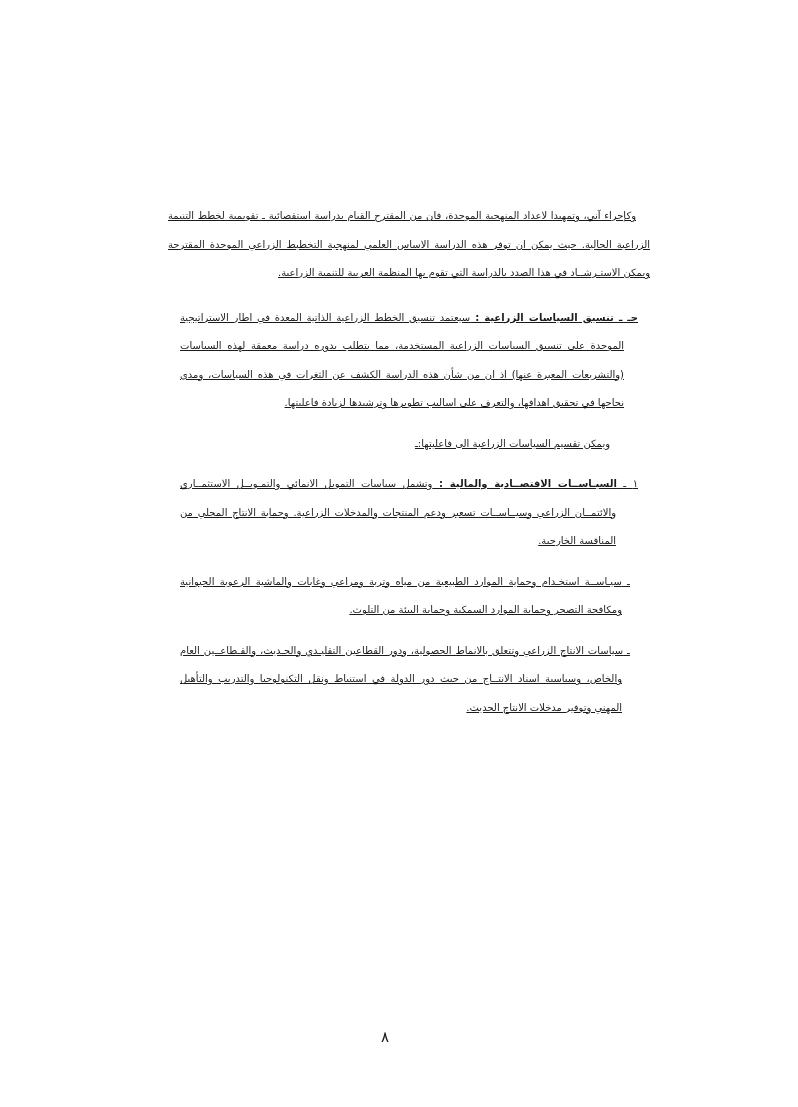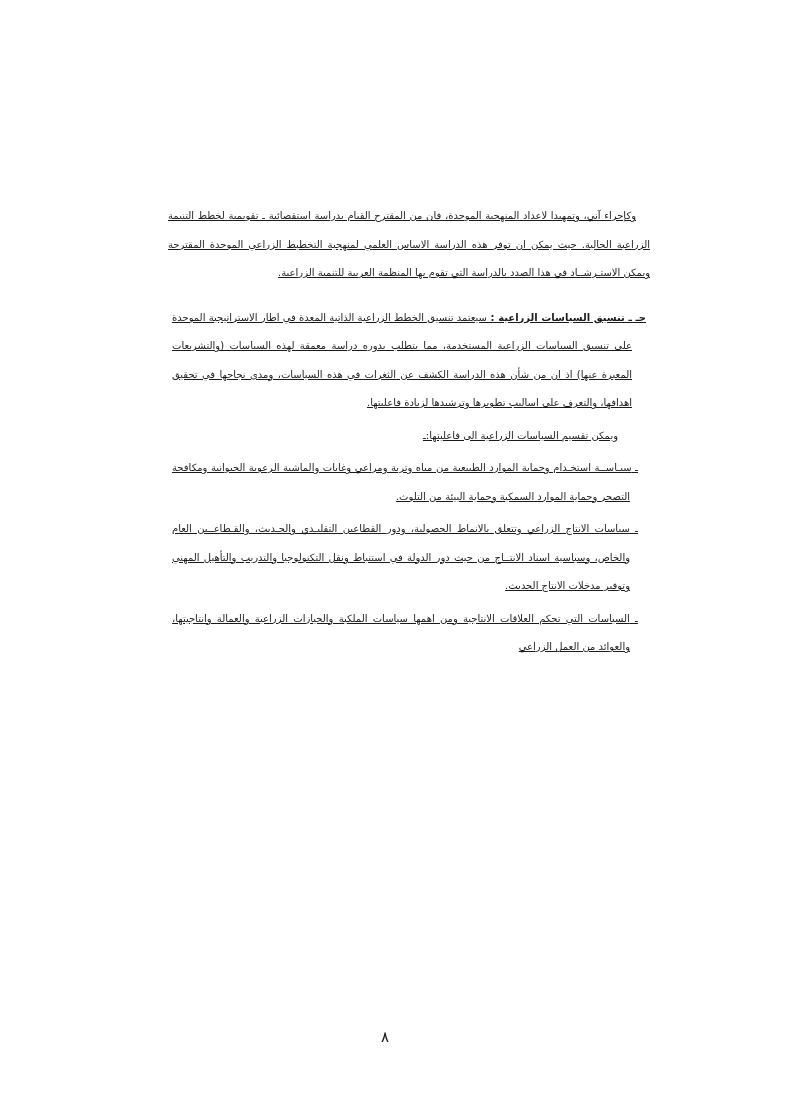--- a/index.html
+++ b/index.html
@@ -22,21 +22,21 @@
     position: absolute;
     top: 202px;
     right: 148px;
     width: 482px;
     font-size: 10px;
     line-height: 28.5px;
     text-align: justify;
     text-justify: inter-word;
     text-decoration: underline;
   }
-  .para { margin: 4px; }
+  .para { margin: 12px; }
   .para-intro {
     margin: 0 0 16px 0;
     text-indent: 14px;
   }
   .para-section {
     padding-right: 14px;
     text-indent: -14px;
   }
   .para-split {
     padding-right: 28px;
@@ -67,30 +67,30 @@
   <div class="text-block">
 
     <p class="para para-intro">وكإجراء آني، وتمهيدا لاعداد المنهجية الموحدة، فان من المقترح القيام بدراسة استقصائية ـ تقويمية لخطط التنيمة الزراعية الحالية. حيث يمكن ان توفر هذه الدراسة الاساس العلمي لمنهجية التخطيط الزراعي الموحدة المقترحة ويمكن الاستـرشــاد في هذا الصدد بالدراسة التي تقوم بها المنظمة العربية للتنمية الزراعية.</p>
 
     <p class="para para-section">
       <span class="bold">جـ ـ تنسيق السياسات الزراعية : </span><span>سيعتمد تنسيق الخطط الزراعية الذاتية المعدة في اطار الاستراتيجية الموحدة على تنسيق السياسات الزراعية المستخدمة، مما يتطلب بدوره دراسة معمقة لهذه السياسات (والتشريعات المعبرة عنها) اذ ان من شأن هذه الدراسة الكشف عن الثغرات في هذه السياسات، ومدى نجاحها في تحقيق اهدافها، والتعرف على اساليب تطويرها وترشيدها لزيادة فاعليتها.</span>
     </p>
 
     <p class="para para-split">ويمكن تقسيم السياسات الزراعية الى فاعليتها:ـ</p>
 
+    <p class="para numbered-item">
+      <span>١ ـ </span><span class="bold">السيـاســات الاقتصــادية والمالية : </span><span>وتشمل سياسات التمويل الانمائي والتمـويــل الاستثمــاري والائتمــان الزراعي وسيــاســات تسعير ودعم المنتجات والمدخلات الزراعية. وحماية الانتاج المحلي من المنافسة الخارجية.</span>
+    </p>
 
 
     <p class="para dash-item">
       <span>ـ </span><span>سيـاســة استخـدام وحماية الموارد الطبيعية من مياه وتربة ومراعي وغابات والماشية الرعوية الحيوانية ومكافحة التصحر وحماية الموارد السمكية وحماية البيئة من التلوث.</span>
     </p>
 
     <p class="para dash-item">
       <span>ـ </span><span>سياسات الانتاج الزراعي وتتعلق بالانماط الحصولية، ودور القطاعين التقليـدي والحـديث، والقـطاعــين العام والخاص، وسياسية اسناد الانتــاج من حيث دور الدولة في استنباط ونقل التكنولوجيا والتدريب والتأهيل المهني وتوفير مدخلات الانتاج الحديث.</span>
     </p>
 
-    <p class="para dash-item">
-      <span>ـ </span><span>السياسات التي تحكم العلاقات الانتاجية ومن اهمها سياسات الملكية والحيازات الزراعية والعمالة وانتاجيتها، والعوائد من العمل الزراعي</span>
-    </p>
 
   </div>
 
   <div class="page-number">٨</div>
 </div>
 
 </body></html>

